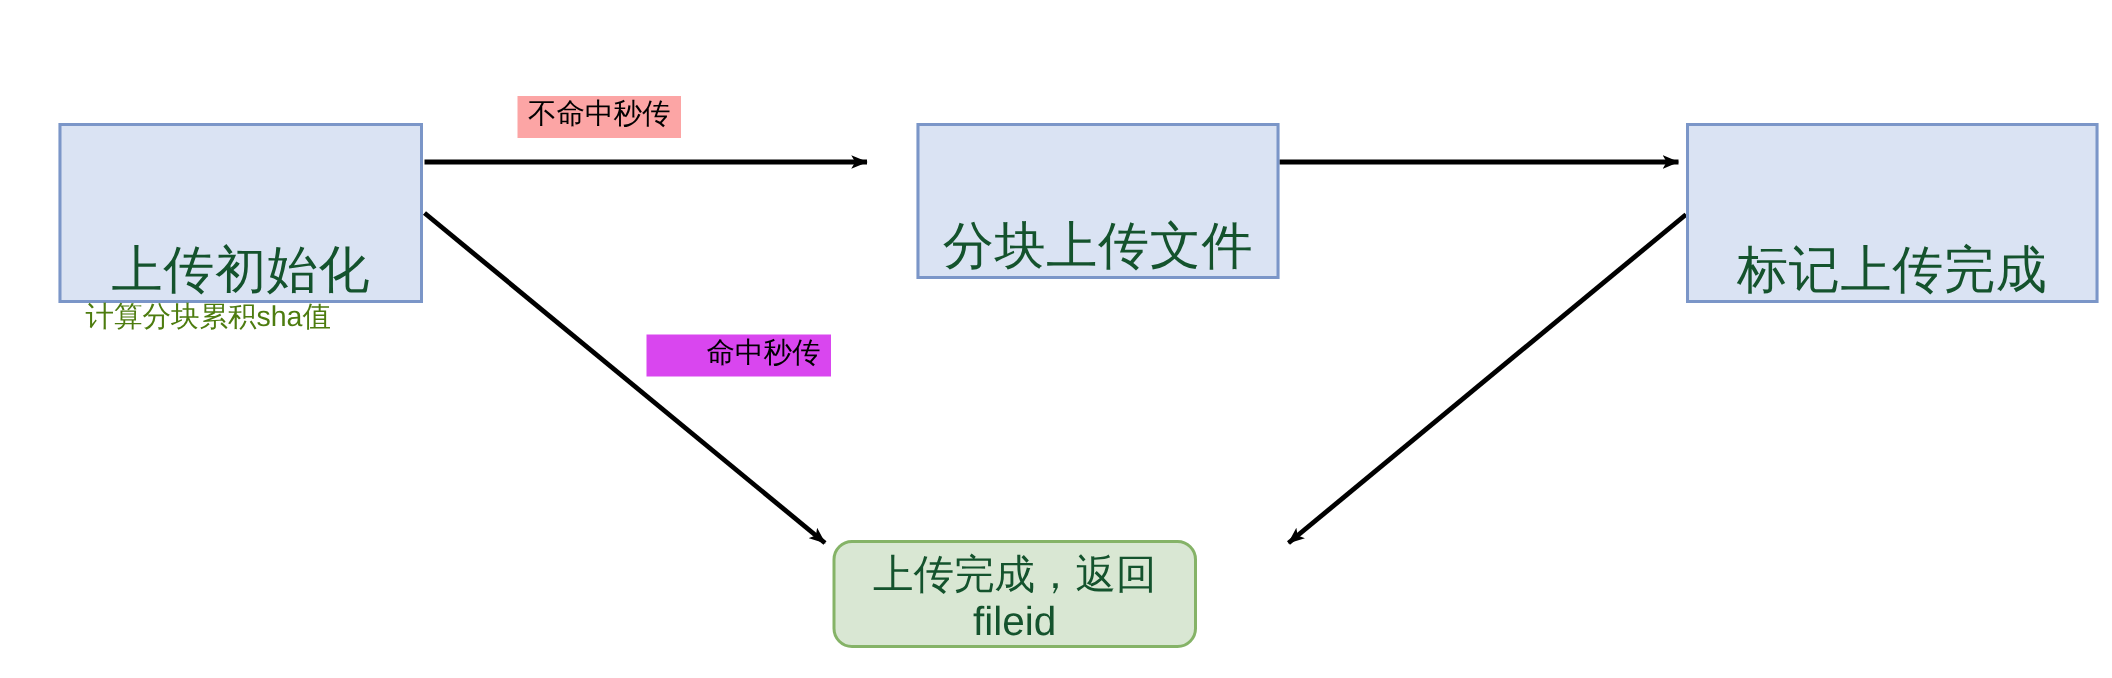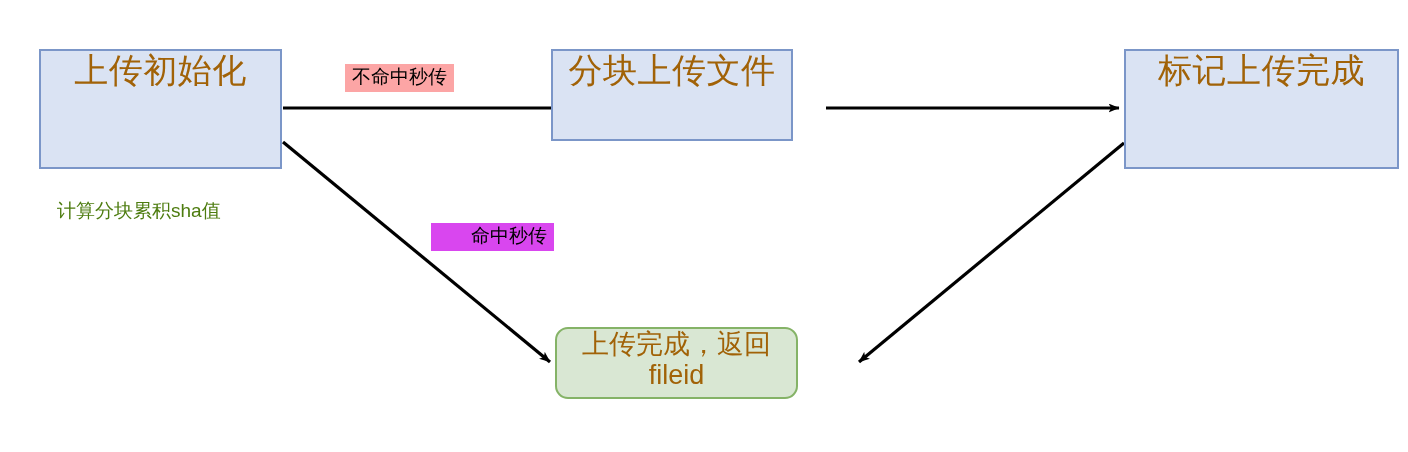--- a/index.html
+++ b/index.html
@@ -22,25 +22,26 @@
     left: 0;
     top: 0;
     width: 1408px;
     height: 452px;
     pointer-events: none;
   }
   .node {
     position: absolute;
     box-sizing: border-box;
     display: flex;
-    align-items: flex-start;
+    align-items: flex-end;
     justify-content: center;
     text-align: center;
     line-height: 1.15;
-    color: #a16207;
+    color: #14532d;
+    margin-top: 33px;
   }
   .node-process {
     background: #dae3f3;
     border: 2px solid #7b96c8;
     font-size: 34px;
     letter-spacing: 0.5px;
   }
   .node-terminal {
     background: #d9e7d3;
     border: 2px solid #85b367;
@@ -89,21 +90,21 @@
 
     <line x1="283" y1="142" x2="550" y2="362" stroke="#000000" stroke-width="3.2" marker-end="url(#arrowhead)"></line>
 
     <line x1="1124" y1="143" x2="859" y2="362" stroke="#000000" stroke-width="3.2" marker-end="url(#arrowhead)"></line>
   </svg>
 
   <div class="node node-process" style="left:39px; top:49px; width:243px; height:120px;">
     <span>上传初始化</span>
   </div>
 
-  <div class="node node-process" style="left:551px; top:49px; width:242px; height:92px;">
+  <div class="node node-process" style="left:611px; top:49px; width:242px; height:104px;">
     <span>分块上传文件</span>
   </div>
 
   <div class="node node-process" style="left:1124px; top:49px; width:275px; height:120px;">
     <span>标记上传完成</span>
   </div>
 
   <div class="node node-terminal" style="left:555px; top:327px; width:243px; height:72px;">
     <span>上传完成，返回fileid</span>
   </div>

